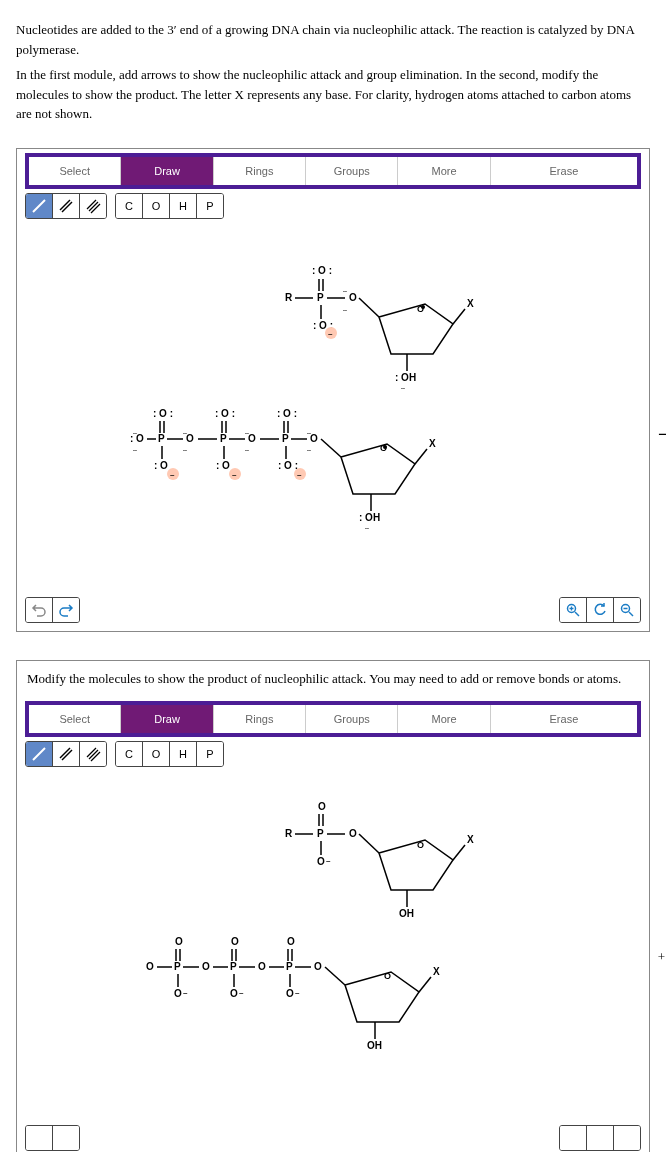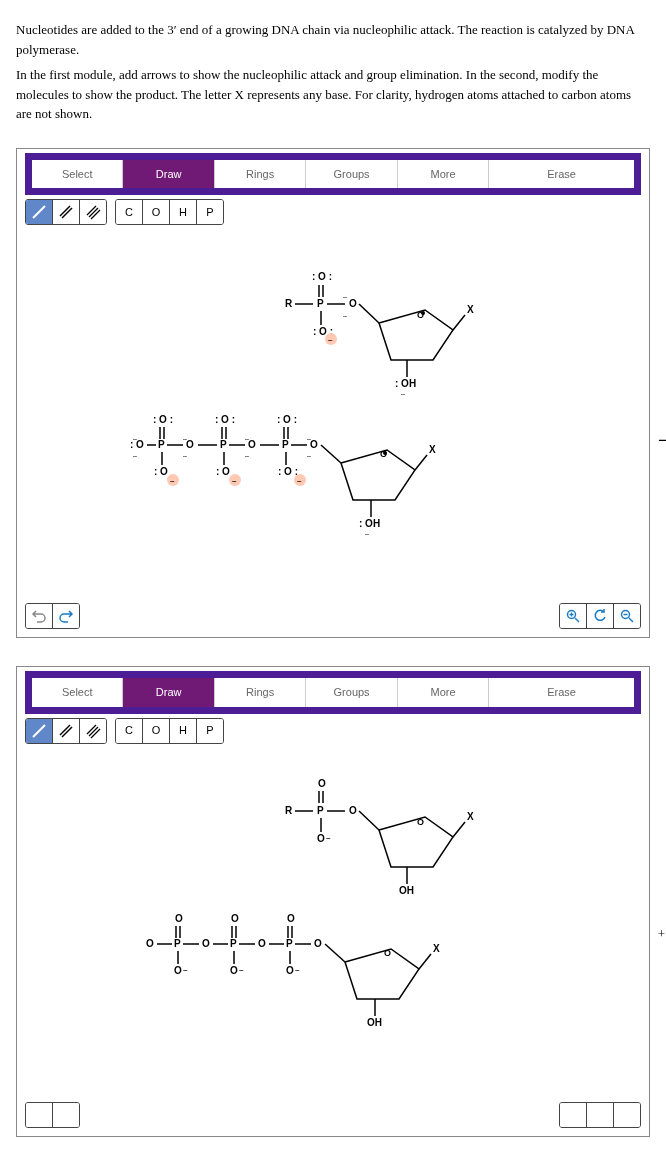--- a/index.html
+++ b/index.html
@@ -19,21 +19,21 @@
     margin-top: 20px;
     padding: 0;
     position: relative;
   }
   .panel-title {
     padding: 8px 10px;
     font-size: 13px;
   }
   .toolbar {
     display: flex;
-    border: 7px solid #4c1d95;
+    border: 4px solid #4c1d95;
     margin: 4px 8px;
   }
   .toolbar-tab {
     flex: 1;
     text-align: center;
     padding: 6px 0;
     font-size: 11px;
     font-family: Arial, sans-serif;
     border-right: 1px solid #ccc;
     color: #666;
@@ -273,20 +273,21 @@
             <circle cx="6.5" cy="6.5" r="4" fill="none" stroke="#1b7cc5" stroke-width="1.5"></circle>
             <line x1="10" y1="10" x2="14" y2="14" stroke="#1b7cc5" stroke-width="1.5"></line>
             <line x1="4.5" y1="6.5" x2="8.5" y2="6.5" stroke="#1b7cc5" stroke-width="1.3"></line>
           </svg>
         </div>
     </div>
   </div>
 </div>
 
 <div class="panel" style="margin-top:28px;">
+  <div class="panel-title">Modify the molecules to show the product of nucleophilic attack. You may need to add or remove bonds or atoms.</div>
 
   <div class="toolbar">
     <div class="toolbar-tab">Select</div>
     <div class="toolbar-tab active">Draw</div>
     <div class="toolbar-tab">Rings</div>
     <div class="toolbar-tab">Groups</div>
     <div class="toolbar-tab">More</div>
     <div class="toolbar-tab wide">Erase</div>
   </div>
 

